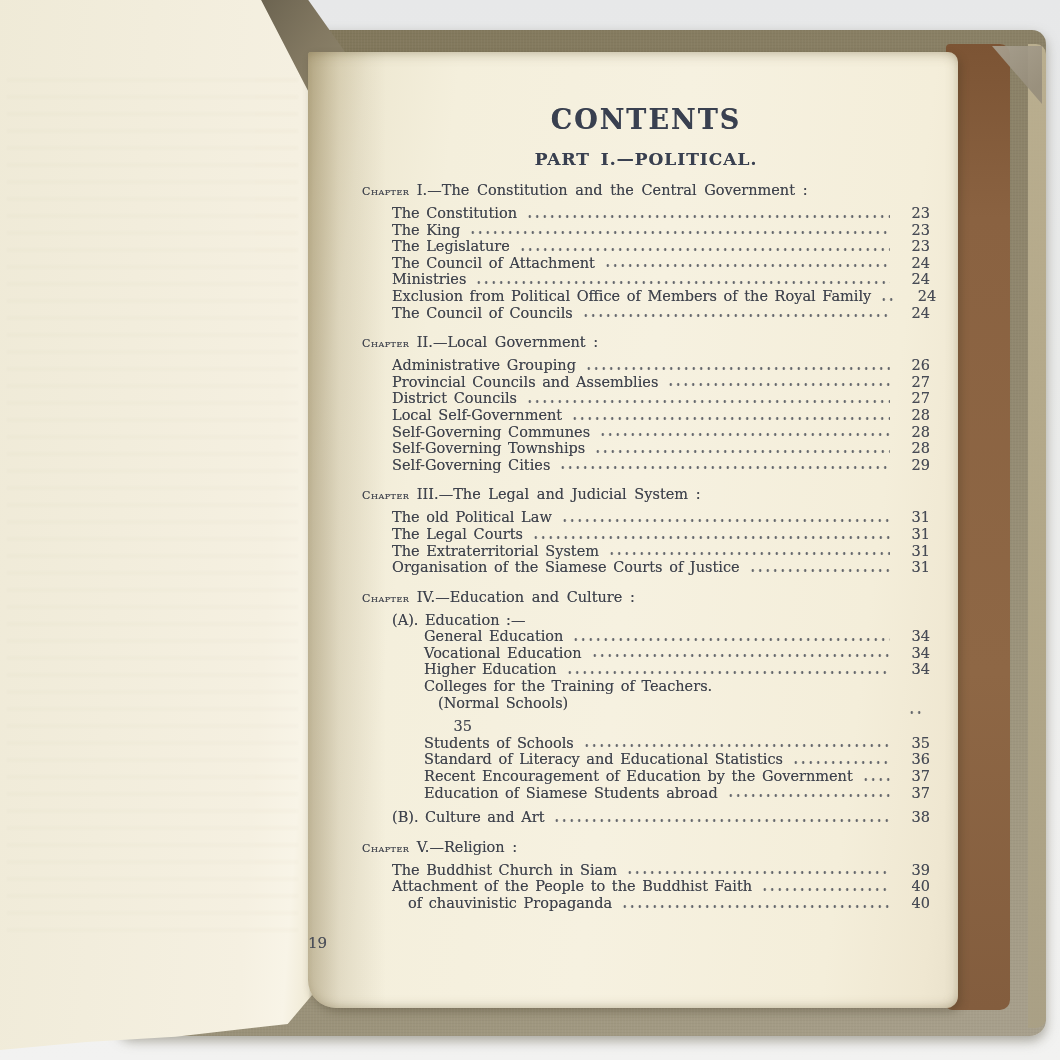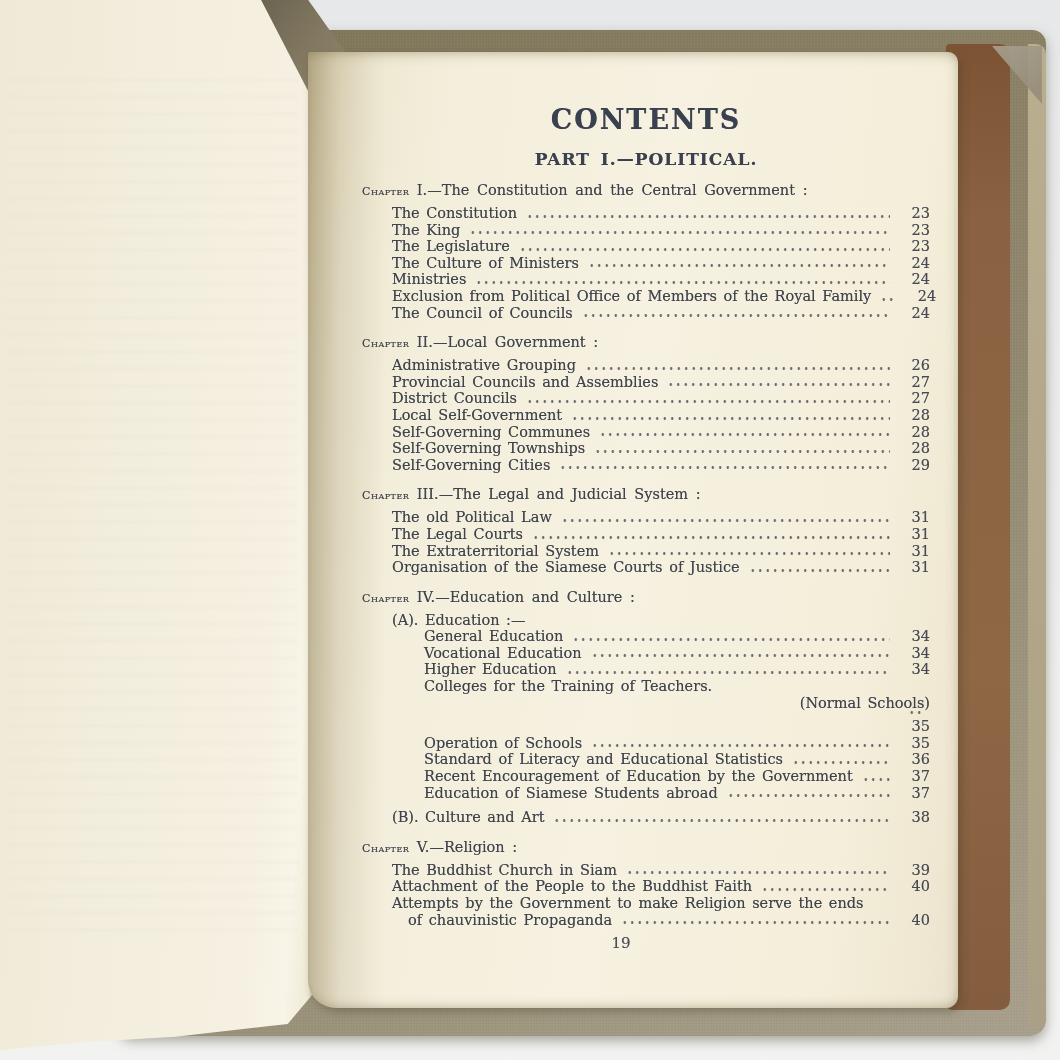--- a/index.html
+++ b/index.html
@@ -45,32 +45,32 @@
   .toc{position:absolute;left:308px;top:52px;width:650px;height:956px;z-index:5;
     color:#3e424c;text-shadow:0 0 .5px rgba(62,66,76,.55);}
   .toc-inner{padding:52px 28px 0 54px;}
   .title{text-align:center;font-size:27px;font-weight:600;letter-spacing:2px;color:#394050;}
   .part{text-align:center;font-size:17px;font-weight:700;letter-spacing:1px;word-spacing:4px;
     margin-top:14px;color:#394050;}
   .chapters{margin-top:6px;font-size:14.5px;}
   .chapter{margin-top:13px;}
   .chapter-heading{line-height:17px;margin-bottom:5px;word-spacing:3px;}
   .sc{font-variant:small-caps;letter-spacing:.5px;font-size:11px;}
-  .row{display:flex;align-items:flex-end;line-height:16.6px;padding-left:30px;word-spacing:2px;}
+  .row{display:flex;align-items:flex-start;line-height:16.6px;padding-left:30px;word-spacing:2px;}
   .row.indent-1{padding-left:62px;}
   .row.indent-2{padding-left:76px;flex-direction:column;}
   .row.hang{padding-left:46px;}
   .row.space-before{margin-top:8px;}
   .prefix{flex:none;width:33px;}
   .label{flex:none;white-space:nowrap;}
   .leader{flex:1 1 auto;min-width:16px;height:3px;align-self:flex-end;margin:0 6px 4px 9px;
     background-image:radial-gradient(circle,rgba(72,76,86,.85) 1.05px,rgba(72,76,86,0) 1.5px);
     background-size:7.5px 3px;background-repeat:repeat-x;background-position:0 100%;}
   .pagenum{flex:none;width:34px;text-align:right;color:#474b55;}
-  .folio{position:absolute;left:0;right:24px;top:882px;text-align:center;font-size:15px;color:#4b4f59;}
+  .folio{position:absolute;left:0;right:24px;top:882px;text-align:left;font-size:15px;color:#4b4f59;}
 </style>
 </head>
 <body>
 
 <div class="scene">
   <div class="cover"></div>
   <div class="tan-edge"></div>
   <div class="pastedown"></div>
   <div class="cloth-fold"></div>
   <div class="spine-wedge"></div>
@@ -96,21 +96,21 @@
               <span class="label">The King</span>
               <span class="leader"></span>
               <span class="pagenum">23</span>
             </div>
             <div class="row">
               <span class="label">The Legislature</span>
               <span class="leader"></span>
               <span class="pagenum">23</span>
             </div>
             <div class="row">
-              <span class="label">The Culture of Ministers</span>
+              <span class="label">The Council of Attachment</span>
               <span class="leader"></span>
               <span class="pagenum">24</span>
             </div>
             <div class="row">
               <span class="label">Ministries</span>
               <span class="leader"></span>
               <span class="pagenum">24</span>
             </div>
             <div class="row">
               <span class="label">Exclusion from Political Office of Members of the Royal Family</span>
@@ -207,21 +207,21 @@
             </div>
             <div class="row indent-1">
               <span class="label">Colleges for the Training of Teachers.</span>
             </div>
             <div class="row indent-2">
               <span class="label">(Normal Schools)</span>
               <span class="leader"></span>
               <span class="pagenum">35</span>
             </div>
             <div class="row indent-1">
-              <span class="label">Operation of Schools</span>
+              <span class="label">Students of Schools</span>
               <span class="leader"></span>
               <span class="pagenum">35</span>
             </div>
             <div class="row indent-1">
               <span class="label">Standard of Literacy and Educational Statistics</span>
               <span class="leader"></span>
               <span class="pagenum">36</span>
             </div>
             <div class="row indent-1">
               <span class="label">Recent Encouragement of Education by the Government</span>
@@ -244,23 +244,20 @@
             <div class="chapter-heading"><span class="sc">Chapter</span><span> V.—Religion :</span></div>
             <div class="row">
               <span class="label">The Buddhist Church in Siam</span>
               <span class="leader"></span>
               <span class="pagenum">39</span>
             </div>
             <div class="row">
               <span class="label">Attachment of the People to the Buddhist Faith</span>
               <span class="leader"></span>
               <span class="pagenum">40</span>
-            </div>
-            <div class="row">
-              <span class="label">Attempts by the Government to make Religion serve the ends</span>
             </div>
             <div class="row hang">
               <span class="label">of chauvinistic Propaganda</span>
               <span class="leader"></span>
               <span class="pagenum">40</span>
             </div>
           </div>
         </div>
     </div>
     <div class="folio">19</div>

